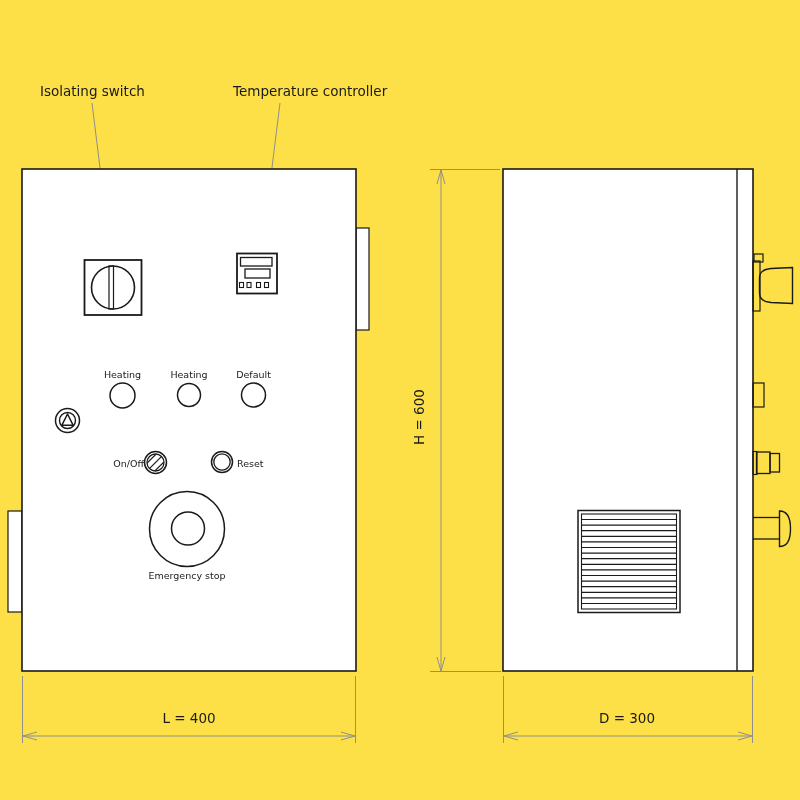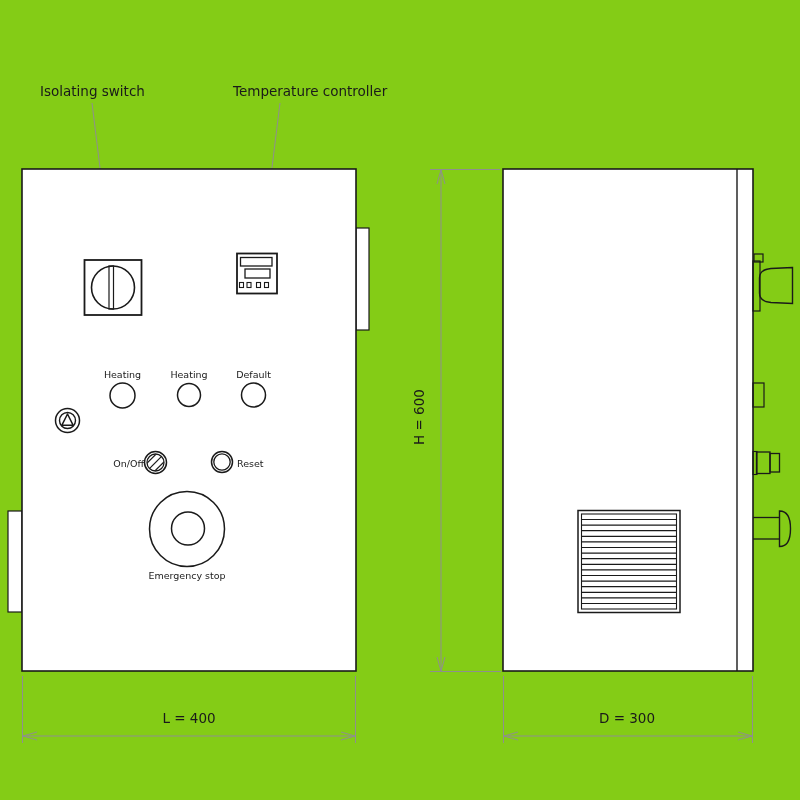--- a/index.html
+++ b/index.html
@@ -1,16 +1,16 @@
 <!DOCTYPE html>
 <html><head>
 <meta charset="utf-8">
 <style>
   html,body{margin:0;padding:0;background:#ffffff;}
-  .canvas{position:relative;width:800px;height:800px;background:#84cc16;overflow:hidden;
+  .canvas{position:relative;width:800px;height:800px;background:#fde047;overflow:hidden;
           font-family:"DejaVu Sans","Liberation Sans",sans-serif;}
   svg{display:block;}
   text{font-family:"DejaVu Sans","Liberation Sans",sans-serif;fill:#1a1a1a;}
   .callout-text{font-size:13.5px;}
   .dim-text{font-size:13.5px;}
   .small-label{font-size:9.5px;}
   .outline{fill:#ffffff;stroke:#1a1a1a;}
   .thin{fill:none;stroke:#1a1a1a;}
   .dim{stroke:#8f8f8f;fill:none;stroke-width:1;}
 </style>

